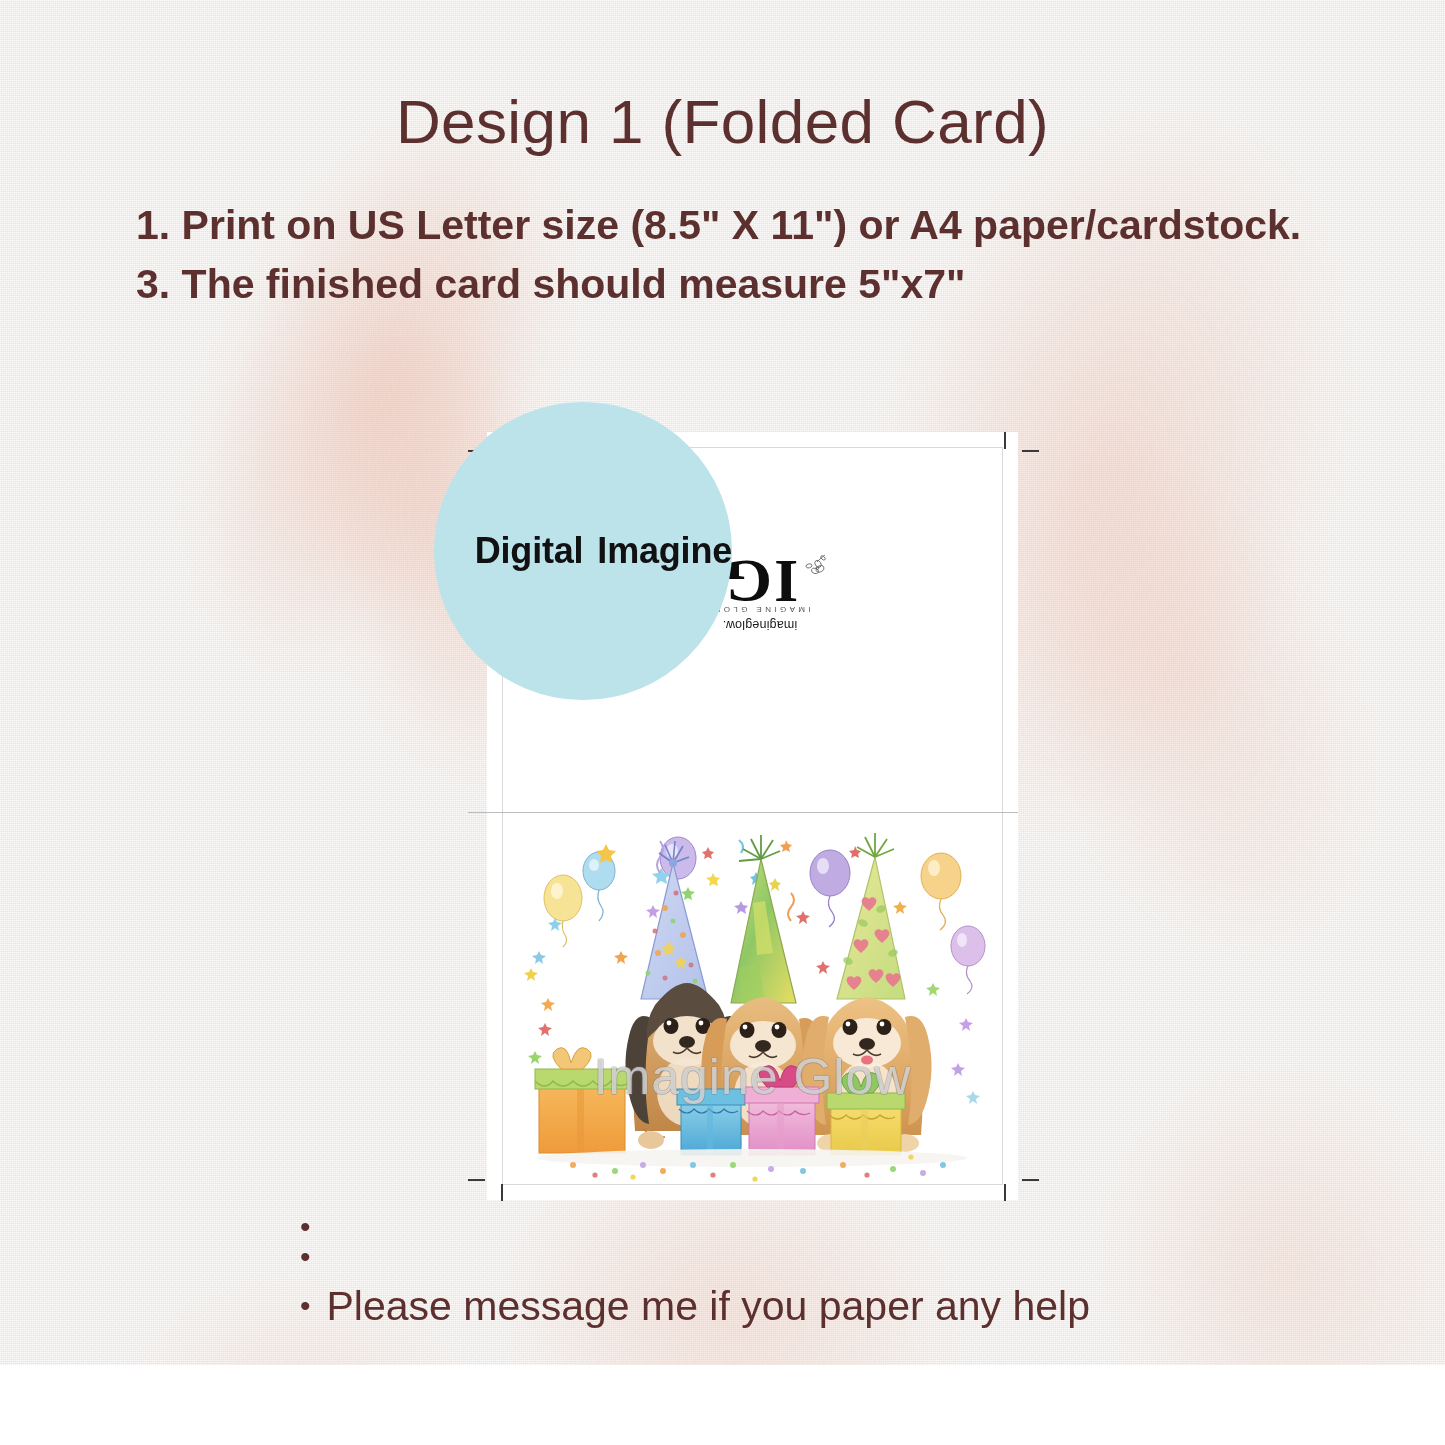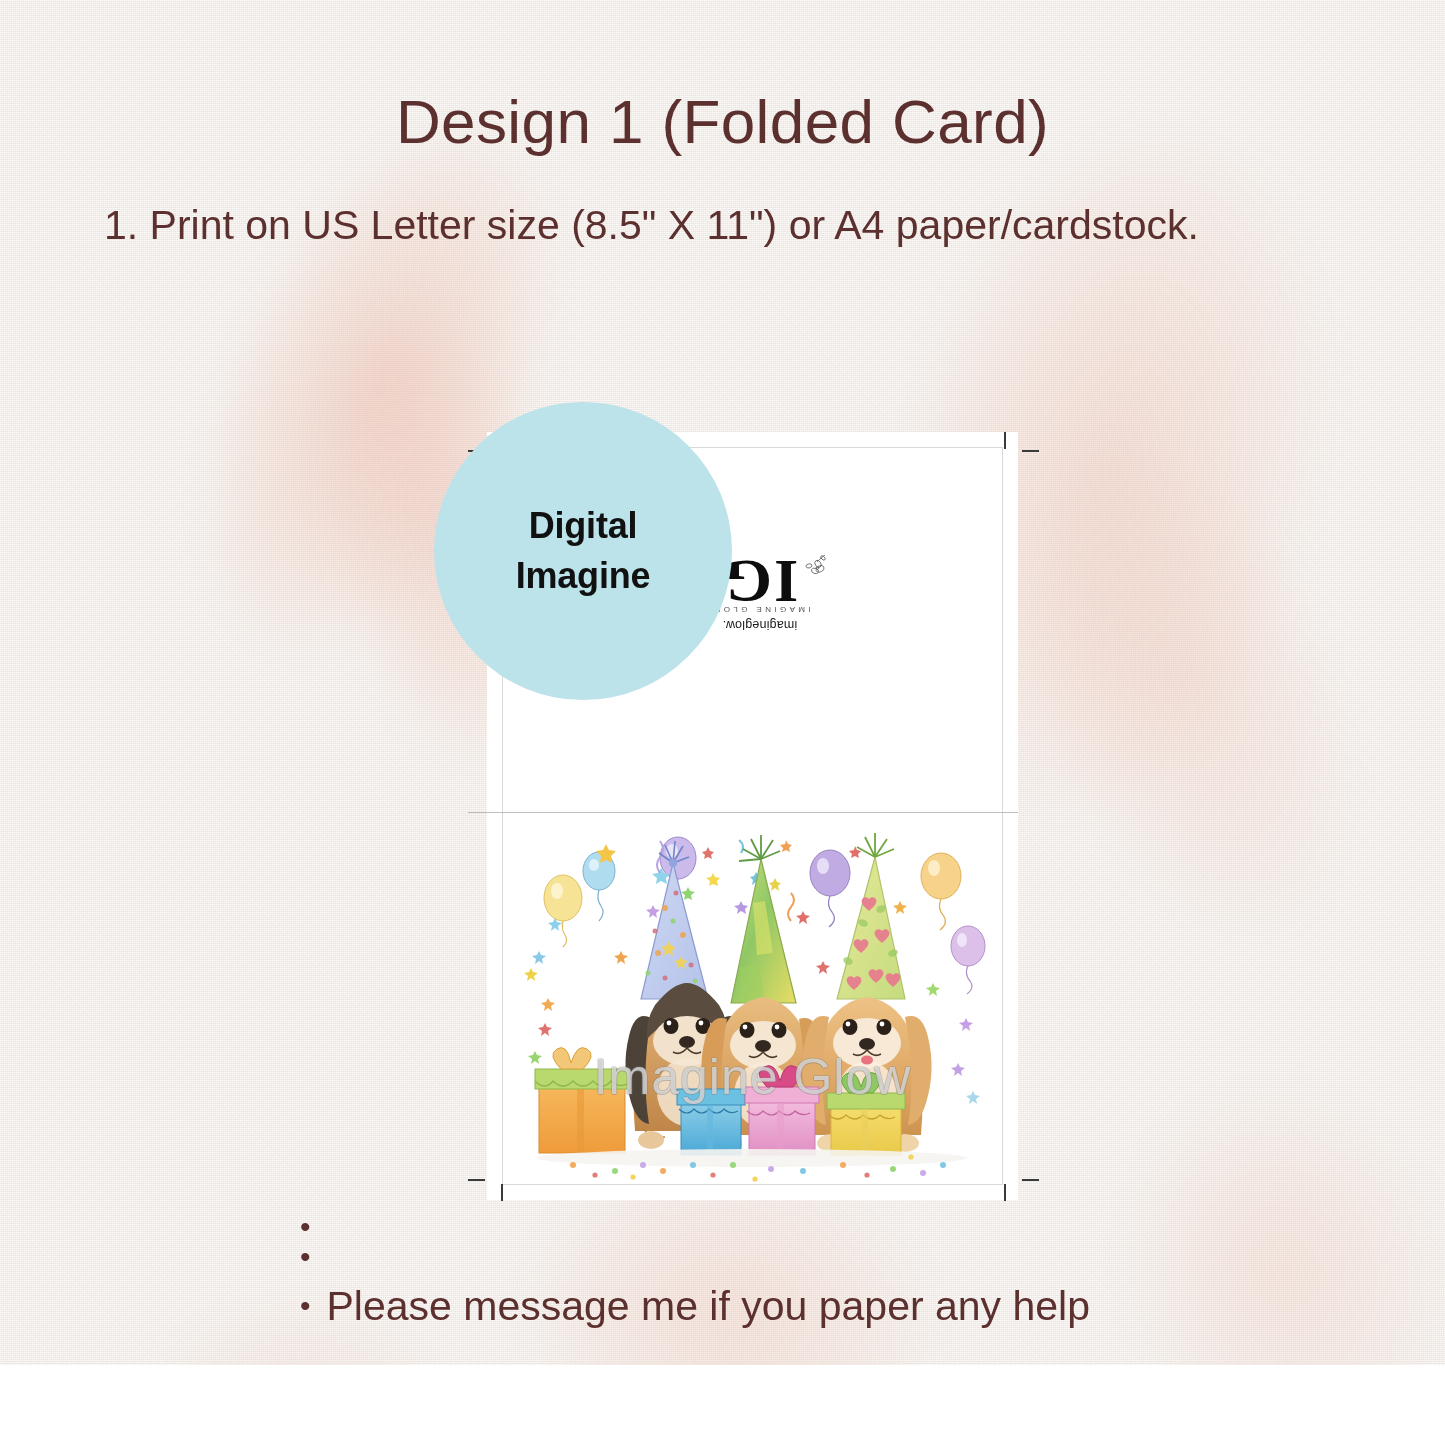--- a/index.html
+++ b/index.html
@@ -54,24 +54,25 @@
     color:#5c302e;
     z-index:4;
   }
 
   .steps {
     position:absolute; left:104px; top:196px; width:1290px;
     z-index:4;
   }
   .step {
     font-size:41px;
-    font-weight:400;
+    font-weight:700;
     line-height:1.45;
     color:#5c302e;
     white-space:nowrap;
+    margin-left:32px;
   }
 
   .bullets {
     position:absolute; left:300px; top:1216px; width:1000px;
     z-index:4;
   }
   .bullet {
     display:flex;
     align-items:baseline;
     gap:16px;
@@ -200,23 +201,23 @@
   }
 
   
   .badge {
     position:absolute;
     left:434px; top:402px;
     width:298px; height:298px;
     border-radius:50%;
     background:#bce2ea;
     display:flex;
-    flex-direction:column;
+    flex-direction:row;
     align-items:center;
-    justify-content:center;
+    justify-content:flex-end;
     gap:14px;
     z-index:7;
   }
   .badge span {
     font-size:36px;
     font-weight:700;
     color:#111;
     line-height:1;
     letter-spacing:-.2px;
   }
@@ -233,20 +234,21 @@
   <div class="petal p3"></div>
   <div class="petal p4"></div>
   <div class="petal p5"></div>
   <div class="petal p6"></div>
   <div class="petal p7"></div>
 
   <div class="title">Design 1 (Folded Card)</div>
 
   <div class="steps">
     <div class="step">1.  Print on US Letter size (8.5" X 11")  or A4 paper/cardstock.</div>
+    <div class="step">3. The finished card should measure 5"x7"</div>
   </div>
 
   <div class="sheet"></div>
   <div class="sheet-border"></div>
   <div class="fold-line"></div>
 
   <div class="crop v tl-v"></div>
   <div class="crop h tl-h"></div>
   <div class="crop v tr-v"></div>
   <div class="crop h tr-h"></div>

